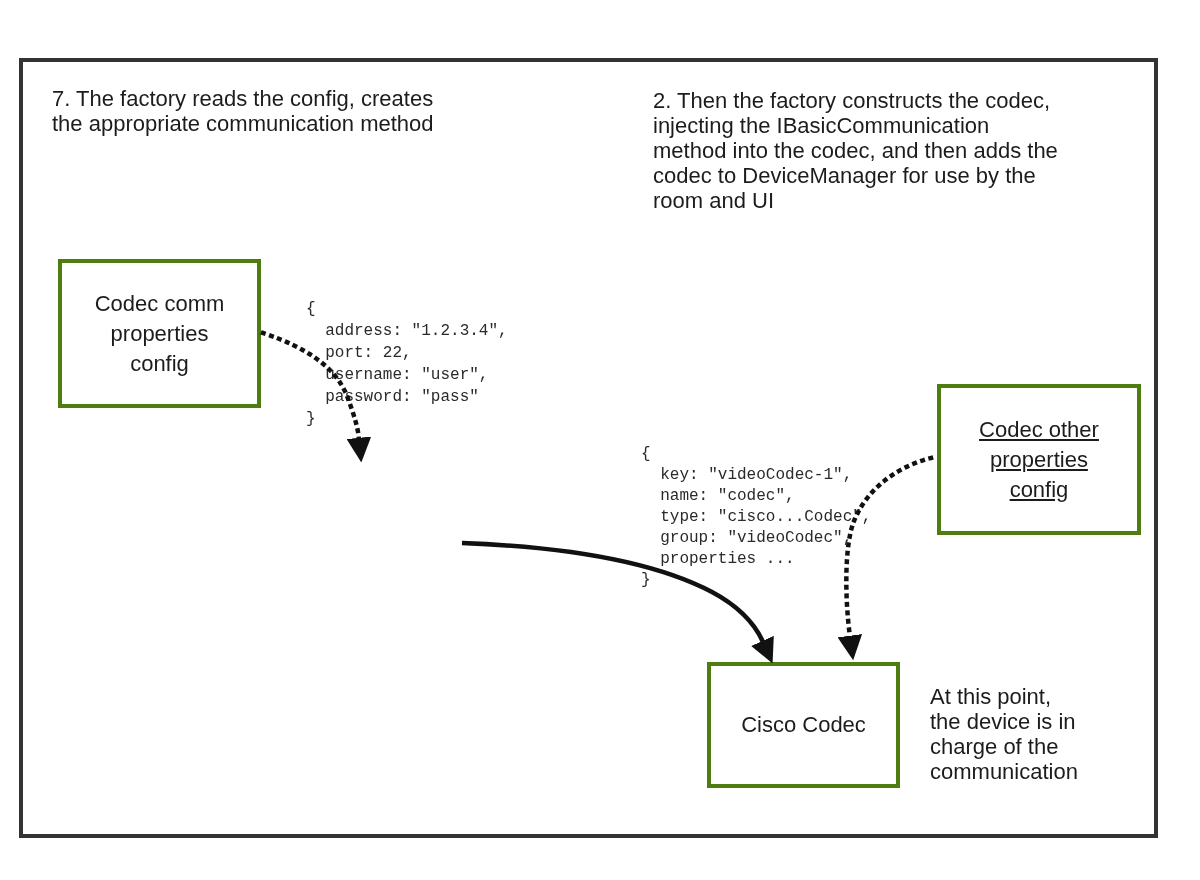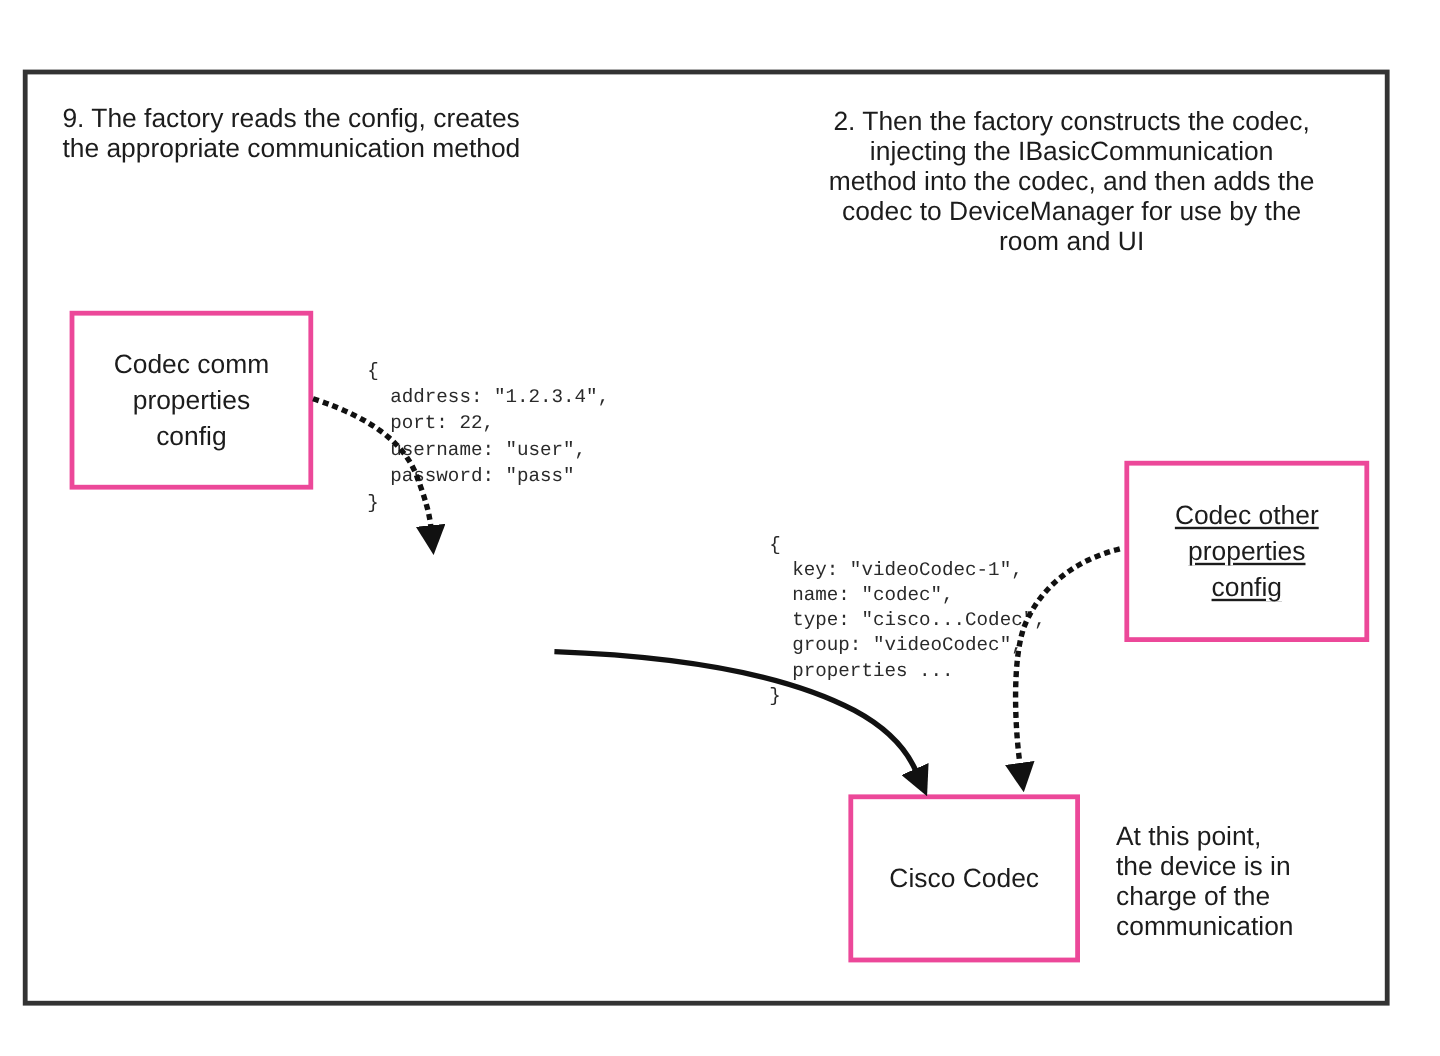--- a/index.html
+++ b/index.html
@@ -27,21 +27,21 @@
   }
   .note {
     position: absolute;
     font-size: 22px;
     line-height: 25px;
     white-space: pre-line;
     color: #1c1c1c;
   }
   .shape-box {
     position: absolute;
-    border: 4px solid #ec4899;
+    border: 4px solid #4d7c0f;
     background: #ffffff;
     display: flex;
     align-items: center;
     justify-content: center;
     text-align: center;
     font-size: 22px;
     line-height: 30px;
     white-space: pre-line;
     color: #1c1c1c;
     box-sizing: border-box;
@@ -65,44 +65,44 @@
     pointer-events: none;
   }
 </style>
 </head>
 <body>
 
 <div id="stage">
 
   <div class="frame"></div>
 
-  <div class="note" style="left:52px; top:86px; width:470px;">9. The factory reads the config, creates
+  <div class="note" style="left:52px; top:86px; width:470px;">7. The factory reads the config, creates
 the appropriate communication method</div>
 
-  <div class="note" style="left:653px; top:88px; width:480px;text-align:center;">2. Then the factory constructs the codec,
+  <div class="note" style="left:653px; top:88px; width:480px;">2. Then the factory constructs the codec,
 injecting the IBasicCommunication
 method into the codec, and then adds the
 codec to DeviceManager for use by the
 room and UI</div>
 
   <div class="note" style="left:930px; top:684px; width:220px;">At this point,
 the device is in
 charge of the
 communication</div>
 
   <div class="shape-box" style="left:58px; top:259px; width:203px; height:149px;">Codec comm
 properties
 config</div>
 
 
   <div class="shape-box" style="left:937px; top:384px; width:204px; height:151px;text-decoration:underline;">Codec other
 properties
 config</div>
 
-  <div class="shape-box" style="left:707px; top:662px; width:193px; height:140px;">Cisco Codec</div>
+  <div class="shape-box" style="left:707px; top:662px; width:193px; height:126px;">Cisco Codec</div>
 
   <pre class="code json1" style="left:306px; top:298px;">{
   address: "1.2.3.4",
   port: 22,
   username: "user",
   password: "pass"
 }</pre>
 
   <pre class="code json2" style="left:641px; top:444px;">{
   key: "videoCodec-1",

